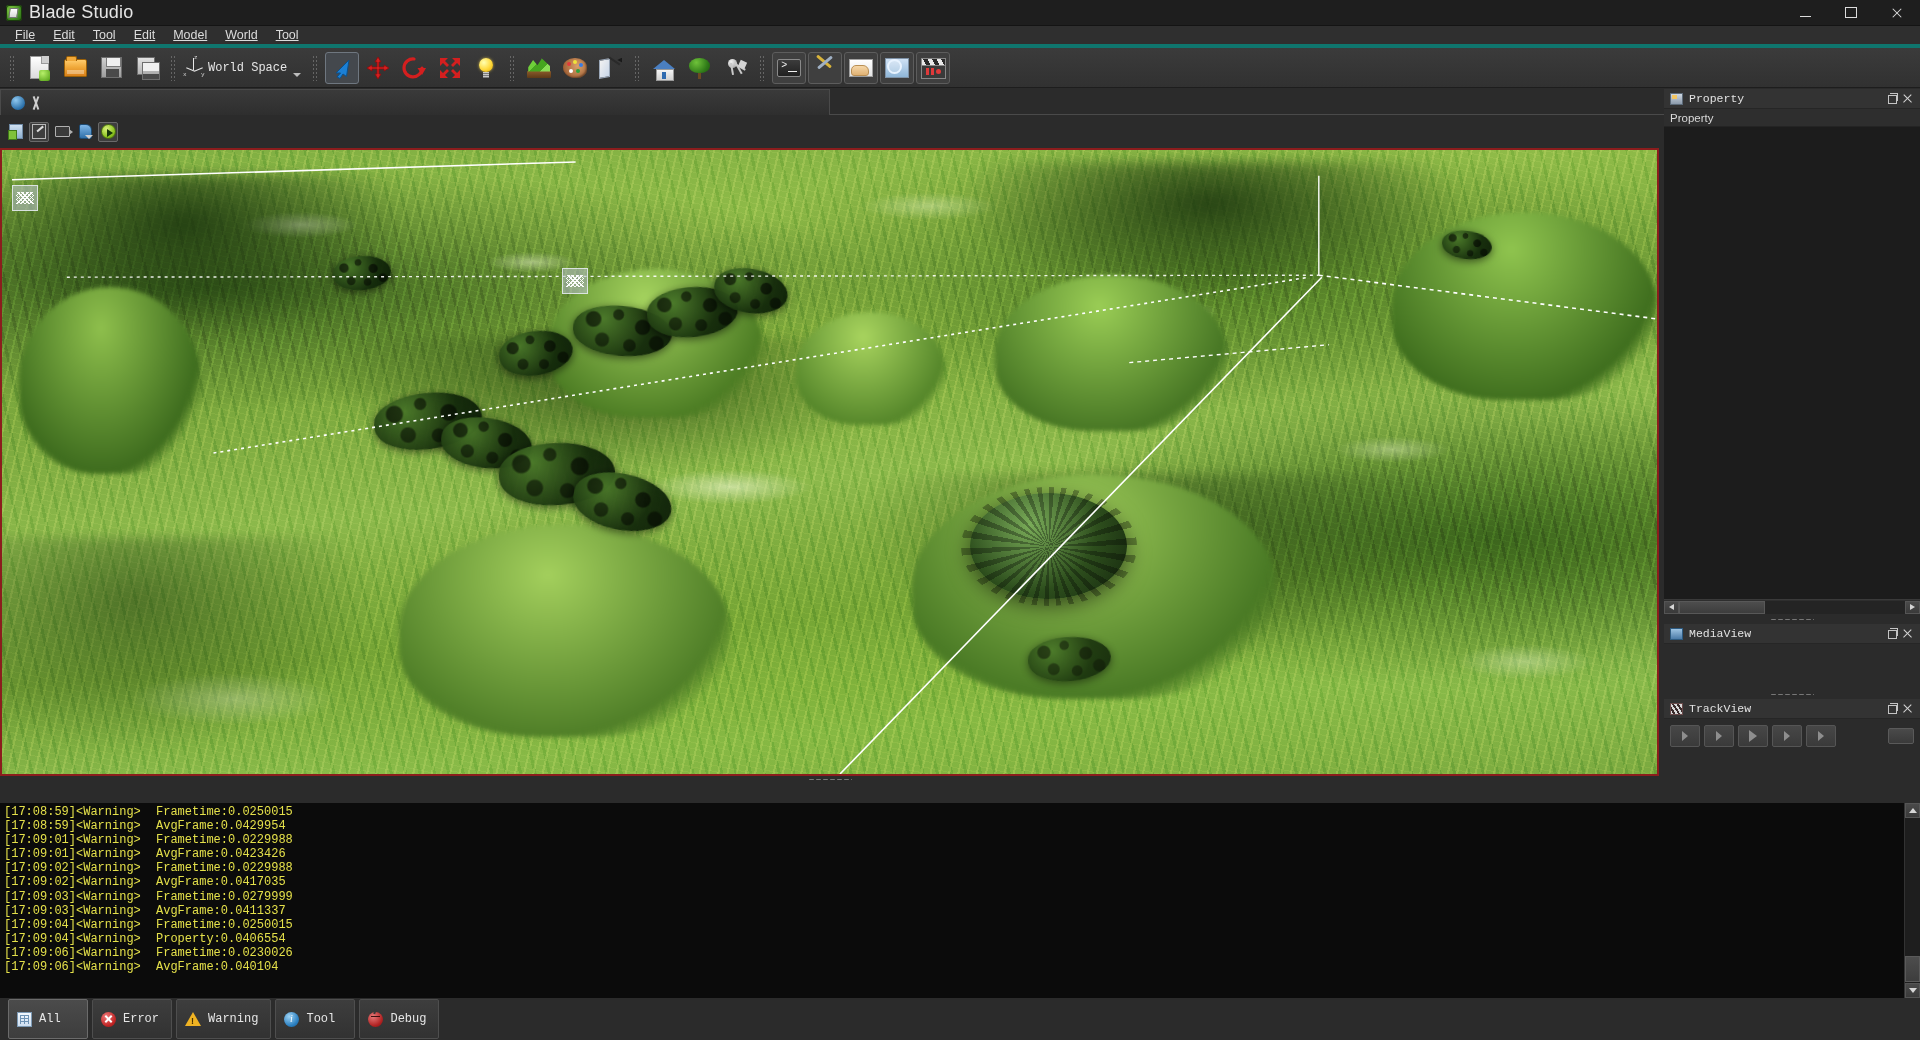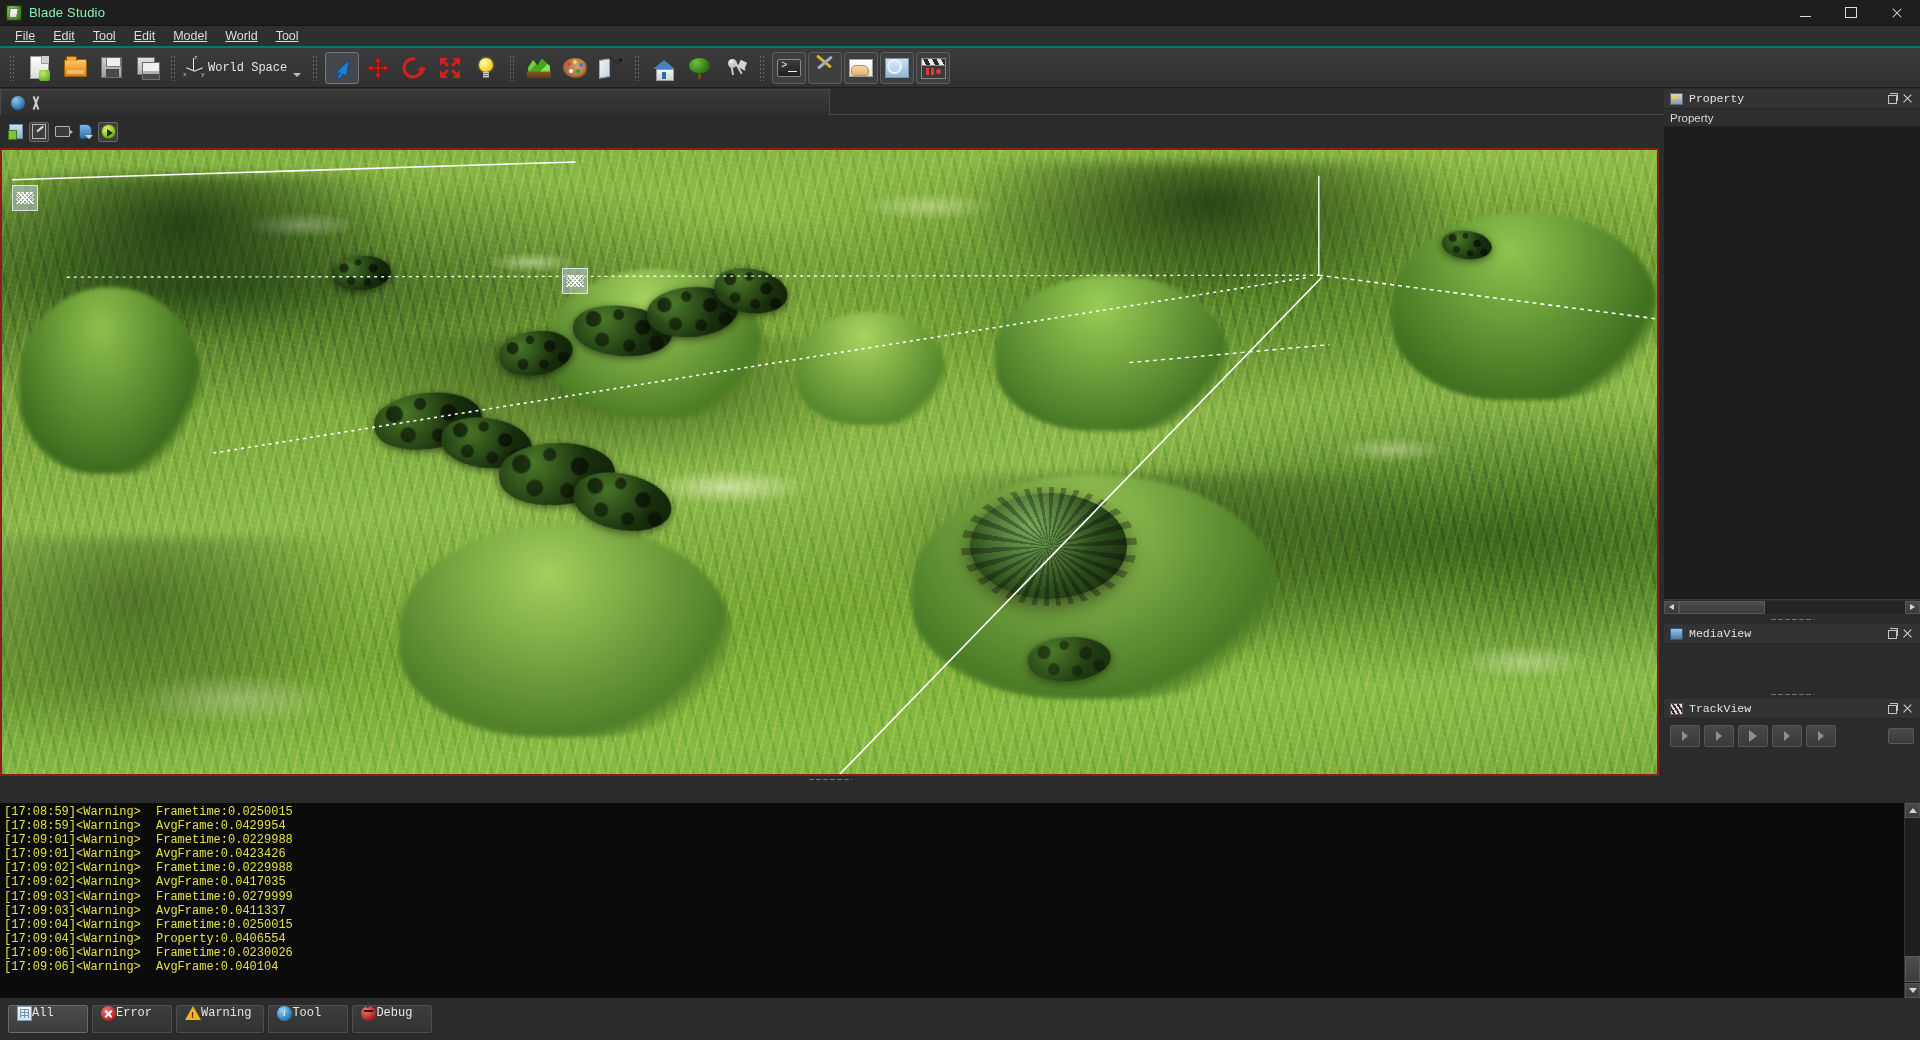--- a/index.html
+++ b/index.html
@@ -23,41 +23,41 @@
     border-radius:3px; position:relative; flex:0 0 auto;
     background:radial-gradient(circle at 35% 35%, #8fd24a 0%, #3f8a20 60%, #235610 100%);
     box-shadow:inset 0 0 0 1px #1a3c0c;
   }
   #titlebar .app-icon::after{
     content:""; position:absolute; left:3px; top:3px; width:7px; height:8px;
     background:linear-gradient(#fff,#d8d8d8); border:1px solid #777;
     transform:skewX(-8deg);
   }
   #titlebar .title {
-    color:#86efac; font-size:13px; letter-spacing:.2px;
+    color:#e5e5e5; font-size:18px; letter-spacing:.2px;
   }
   #winbtns { margin-left:auto; display:flex; height:26px; }
   #winbtns div {
     width:46px; height:26px; display:flex; align-items:center; justify-content:center;
     color:#dcdcdc; font-size:13px; line-height:1;
   }
   .wb-min::before{content:""; display:block; width:11px; height:1px; background:#dcdcdc; margin-top:8px;}
   .wb-max::before{content:""; display:block; width:10px; height:9px; border:1px solid #dcdcdc;}
   .wb-cls{position:relative;}
   .wb-cls::before,.wb-cls::after{
     content:""; position:absolute; left:50%; top:50%; width:12px; height:1px; background:#dcdcdc;
   }
   .wb-cls::before{transform:translate(-50%,-50%) rotate(45deg);}
   .wb-cls::after {transform:translate(-50%,-50%) rotate(-45deg);}
 
   
   #menubar {
     position:absolute; left:0; top:26px; width:1920px; height:22px;
     background:#2f2f2f; display:flex; align-items:center;
-    border-bottom:2px solid #0f766e; padding-left:6px;
+    border-bottom:4px solid #0f766e; padding-left:6px;
   }
   #menubar .mi {
     color:#dcdcdc; font-size:12.5px; padding:2px 9px; cursor:default;
   }
   #menubar .mi u { text-decoration:underline; }
 
   
   #toolbar {
     position:absolute; left:0; top:48px; width:1920px; height:40px;
     background:linear-gradient(#3b3b3b,#313131);
@@ -456,23 +456,23 @@
   #logScroll .sbtn.up .a{border-bottom:5px solid #d6d6d6;}
   #logScroll .sbtn.dn .a{border-top:5px solid #d6d6d6;}
   #logScroll .sthumb{position:absolute;right:0;bottom:16px;width:15px;height:26px;
     background:linear-gradient(#4d4d4d,#3d3d3d);border:1px solid #5a5a5a;}
 
   #logFooter {
     position:absolute; left:0; top:215px; width:1920px; height:42px;
     background:#2b2b2b; display:flex; align-items:center; padding-left:8px; gap:4px;
   }
   .filterBtn {
-    height:28px; min-width:80px; padding:0 12px 0 8px;
+    height:40px; min-width:80px; padding:0 12px 0 8px;
     background:linear-gradient(#3d3d3d,#323232); border:1px solid #4e4e4e; border-radius:2px;
-    display:flex; 
+    display:flex; align-items:center; gap:7px;
     color:#e6e6e6; font-size:12px; font-family:"Liberation Mono",monospace;
   }
   .filterBtn.sel { background:linear-gradient(#4b4b4b,#3d3d3d); border-color:#6b6b6b; }
   .fi { width:15px;height:15px; flex:0 0 auto; position:relative; }
   .fi-all{background:linear-gradient(#f2f7fd,#cfe0f2);border:1px solid #7d9ab5;}
   .fi-all::after{content:"";position:absolute;inset:2px;
     background-image:linear-gradient(#6f93b5 1px, transparent 1px),linear-gradient(90deg,#6f93b5 1px,transparent 1px);
     background-size:4px 3px;}
   .fi-err{border-radius:50%;background:radial-gradient(circle at 35% 30%,#f07a7a,#c02525 65%,#8d1212 100%);}
   .fi-err::before,.fi-err::after{content:"";position:absolute;left:3px;top:6.5px;width:9px;height:2px;background:#fff;}

